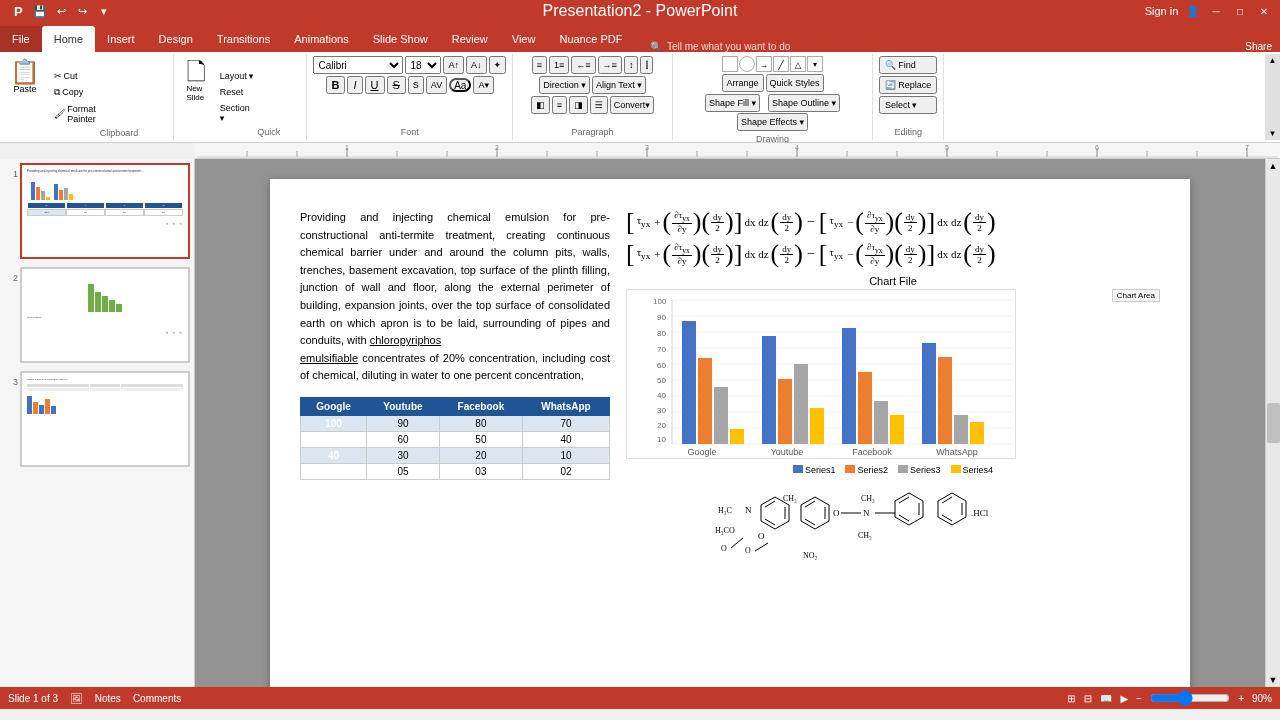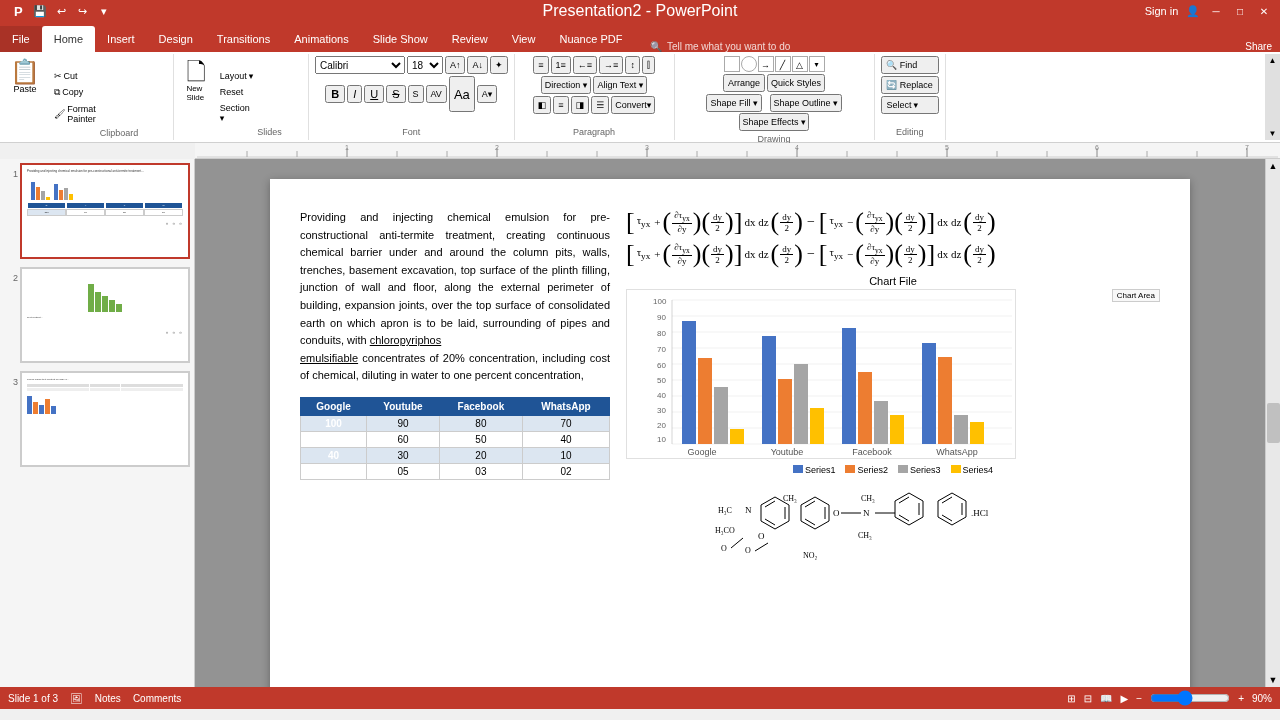--- a/index.html
+++ b/index.html
@@ -282,21 +282,21 @@
             <span>▾</span>
         </div>
         <div class="ribbon-btn" style="flex-direction:row; gap:2px; font-size:9px;">
           <span>Reset</span>
         </div>
         <div class="ribbon-btn" style="flex-direction:row; gap:2px; font-size:9px;">
           <span>Section ▾</span>
         </div>
       </div>
       <div style="margin-top:auto; width:100%;">
-        <span class="ribbon-group-label">Slides</span>
+        <span class="ribbon-group-label">Quick</span>
       </div>
     </div>
 
     <div class="ribbon-group" style="padding:2px 6px; min-width:180px;">
       <div style="display:flex; gap:2px; align-items:center; margin-bottom:2px;">
         <select style="font-size:10px; width:90px; height:18px;">
           <option>Calibri</option>
         </select>
         <select style="font-size:10px; width:36px; height:18px;">
           <option>18</option>
@@ -305,21 +305,21 @@
         <button style="font-size:9px; height:18px; padding:0 3px;">A↓</button>
         <button style="font-size:9px; height:18px; padding:0 3px;">✦</button>
       </div>
       <div style="display:flex; gap:2px; align-items:center;">
         <button style="font-weight:bold; font-size:11px; height:18px; padding:0 4px;">B</button>
         <button style="font-style:italic; font-size:11px; height:18px; padding:0 4px;">I</button>
         <button style="text-decoration:underline; font-size:11px; height:18px; padding:0 4px;">U</button>
         <button style="text-decoration:line-through; font-size:11px; height:18px; padding:0 4px;">S</button>
         <button style="font-size:9px; height:18px; padding:0 3px;">S</button>
         <button style="font-size:9px; height:18px; padding:0 3px;">AV</button>
-        <button style="font-size:13px; height:36px; padding:0 3px;">Aa</button>
+        <button style="font-size:10px; height:14px; padding:0 3px;border-radius:9px;">Aa</button>
         <button style="font-size:9px; height:18px; padding:0 3px;">A▾</button>
       </div>
       <div style="margin-top:auto;text-align:center;">
         <span class="ribbon-group-label">Font</span>
       </div>
     </div>
 
     <div class="ribbon-group" style="padding:2px 6px; min-width:160px;">
       <div style="display:flex; gap:2px; align-items:center; margin-bottom:2px;">
         <button style="font-size:9px; height:18px; padding:0 3px;">≡</button>

